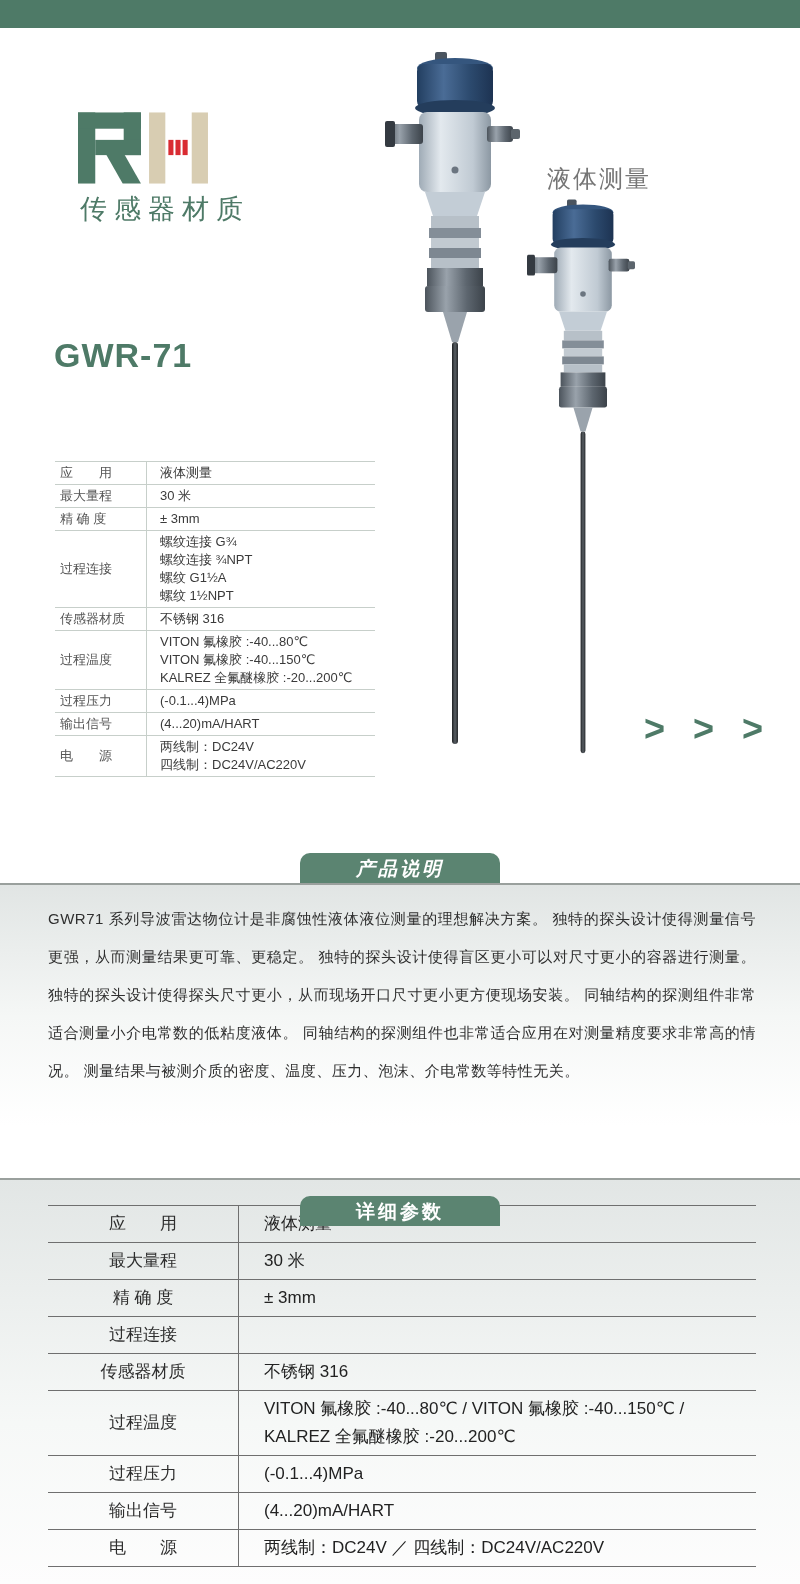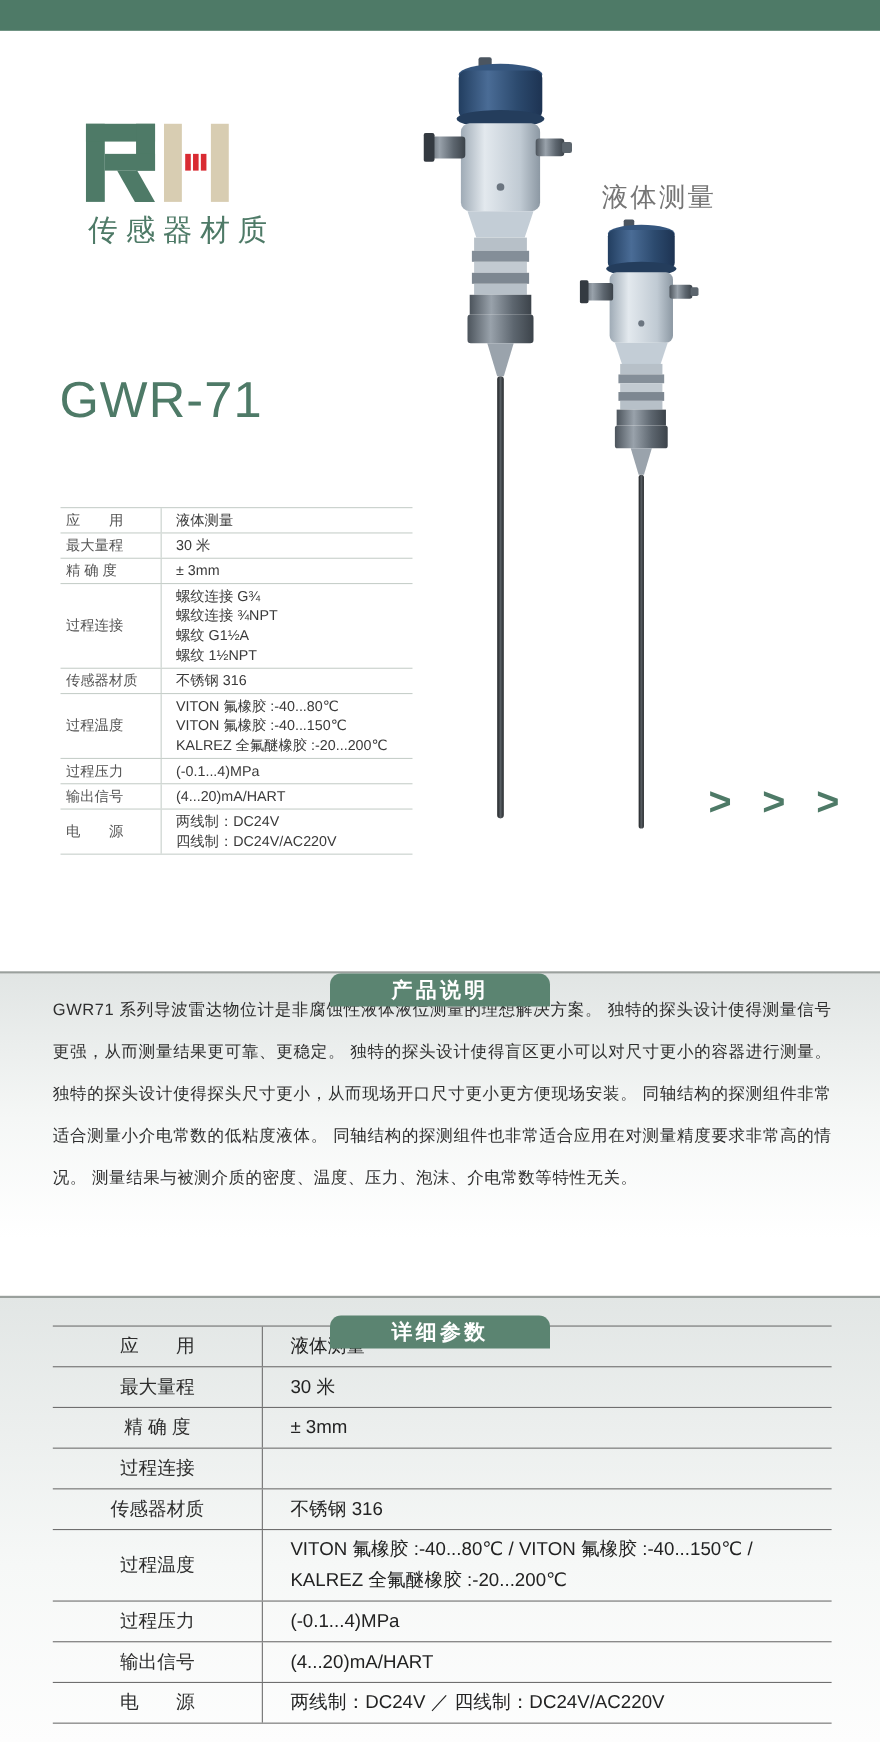--- a/index.html
+++ b/index.html
@@ -12,39 +12,39 @@
   body{font-family:"Liberation Sans","DejaVu Sans",sans-serif;}
   .page{position:relative;width:800px;height:1584px;background:#ffffff;overflow:hidden;margin:0 auto;}
 
   .top-band{position:absolute;left:0;top:0;width:800px;height:28px;background:var(--accent);}
 
   .logo{position:absolute;left:78px;top:112px;}
   .brand-name{position:absolute;left:80px;top:191px;font-size:27px;letter-spacing:7px;color:var(--accent);font-weight:500;}
 
   .image-label{position:absolute;left:547px;top:163px;font-size:24px;color:#757575;letter-spacing:2px;}
 
-  .model{position:absolute;left:54px;top:336px;font-size:46px;font-weight:normal;color:var(--accent);letter-spacing:1px;}
+  .model{position:absolute;left:54px;top:336px;font-size:34px;font-weight:bold;color:var(--accent);letter-spacing:1px;}
   .model-sub{position:absolute;left:57px;top:393px;font-size:24px;color:#3d3d3d;letter-spacing:2px;}
 
   .spec-table{box-sizing:border-box;}
   .trow{display:flex;}
   .tlab{flex:0 0 auto;}
   .tval{flex:1 1 auto;}
 
   .quick{position:absolute;left:55px;top:461px;width:320px;border-top:1px solid var(--line-light);font-size:13px;color:#3a3a3a;}
   .quick .trow{border-bottom:1px solid var(--line-light);}
   .quick .tlab{width:84px;border-right:1px solid var(--line-light);padding:2px 2px 2px 5px;line-height:18px;color:#555;display:flex;align-items:center;}
   .quick .tval{padding:2px 0 2px 13px;line-height:18px;font-weight:500;}
 
   .chevrons{position:absolute;left:644px;top:708px;font-size:36px;font-weight:bold;color:var(--accent);letter-spacing:9px;}
 
   .badge{position:absolute;left:300px;width:200px;height:30px;background:var(--badge);color:#ffffff;
          font-size:19px;font-weight:bold;text-align:center;line-height:31px;letter-spacing:3px;
          border-radius:10px 10px 0 0;z-index:3;}
-  .badge-desc{top:885px;}
+  .badge-desc{top:853px;font-style:italic;}
   .badge-detail{top:1196px;}
 
   .sec{position:absolute;left:0;width:800px;border-top:2px solid #9aa09d;}
   .sec-desc{top:883px;height:240px;background:linear-gradient(180deg,#e1e5e4 0%,#f5f7f6 55%,#ffffff 100%);}
   .sec-detail{top:1178px;height:404px;background:linear-gradient(180deg,#e2e6e5 0%,#f6f8f7 60%,#fdfdfd 100%);}
 
   .desc-text{position:absolute;left:48px;top:900px;width:708px;font-size:15px;line-height:38px;
              color:#2f2f2f;text-align:justify;letter-spacing:0.5px;}
 
   .detail{position:absolute;left:48px;top:1205px;width:708px;border-top:1px solid var(--line-dark);

